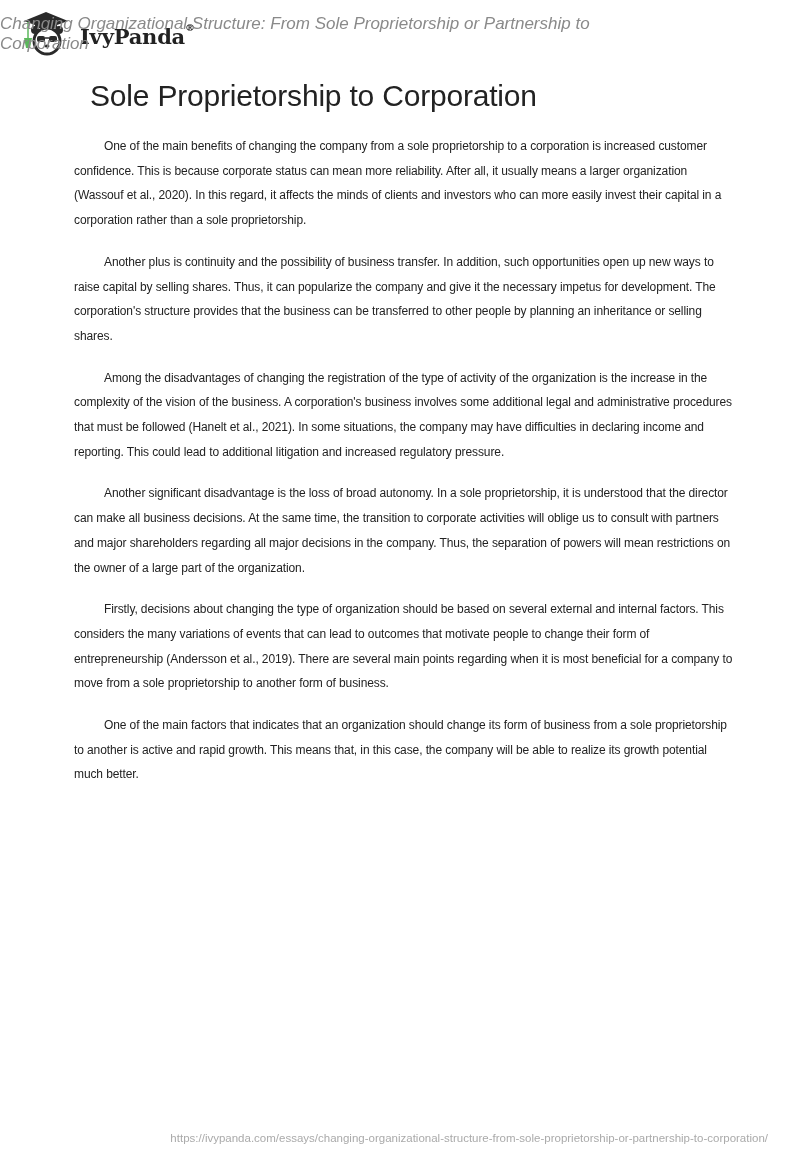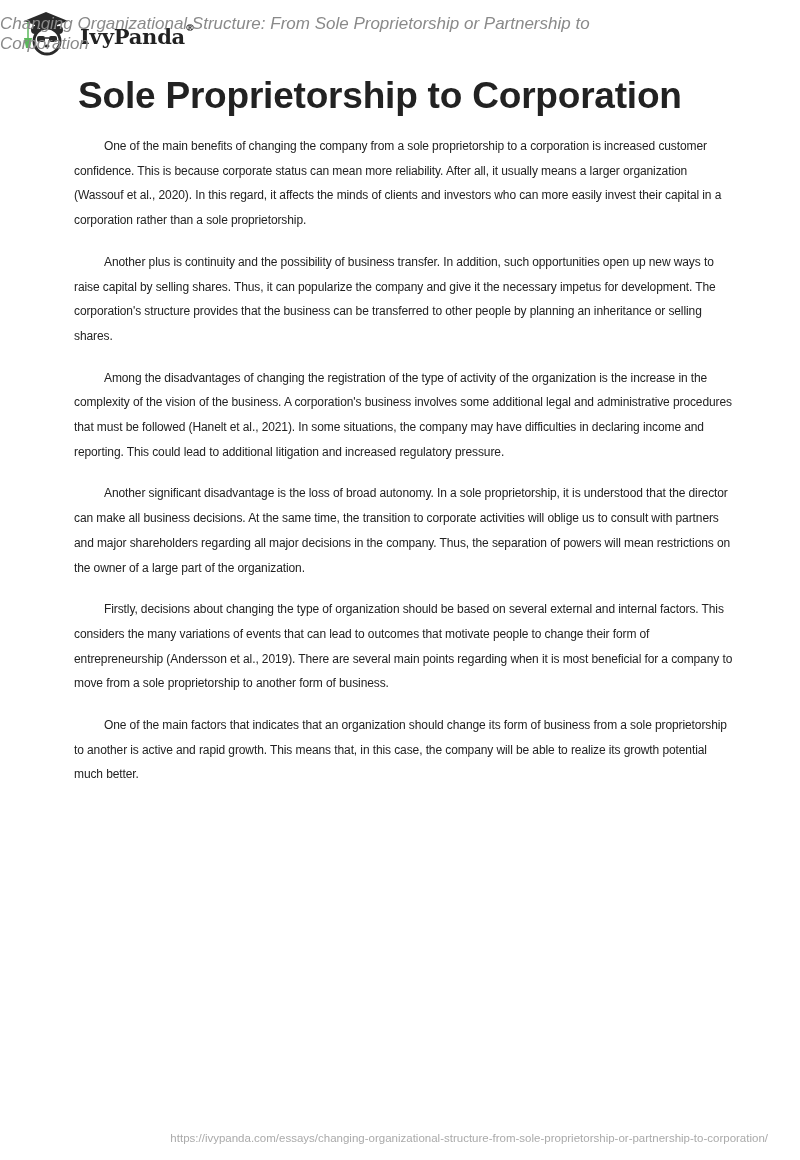--- a/index.html
+++ b/index.html
@@ -5,21 +5,21 @@
   html, body { margin: 0; padding: 0; background: #ffffff; }
   body { width: 800px; height: 1160px; position: relative; overflow: hidden;
          font-family: "Liberation Sans", sans-serif; color: #222; }
   .header { position: absolute; left: 0; top: 0; width: 644px; height: 60px; }
   .logo { position: absolute; left: 18px; top: 8px; display: flex; align-items: center; }
   .logo svg { width: 56px; height: 48px; }
   .logo-text { font-family: "DejaVu Serif", serif; font-weight: bold; font-size: 21px; color: #222; margin-left: 6px; margin-top: 8px; letter-spacing: -0.2px; }
   .logo-text sup { font-size: 10px; vertical-align: top; position: relative; top: -2px; }
   .page-title { position: absolute; right: 30px; top: 14px; font-size: 17px; color: #8a8a8a; font-style: italic; }
   .content { position: absolute; left: 74px; top: 70px; width: 660px; }
-  h2 { font-size: 37px; font-weight: bold; color: #222; margin: 4px; line-height: 44px; letter-spacing: -0.2px; }
+  h2 { font-size: 30px; font-weight: normal; color: #222; margin: 16px; line-height: 44px; letter-spacing: -0.2px; }
   p { font-size: 12px; line-height: 24.7px; margin: 0; text-indent: 30px; color: #222; letter-spacing: -0.1px; }
   .h1 { margin-top: 4px; margin-bottom: 16px; }
   .p-gap { margin-bottom: 17px; }
   .h2 { margin-top: 0px; margin-bottom: 18px; }
   .footer-url { position: absolute; right: 32px; top: 1132px; font-size: 11.5px; color: #aaa; }
 </style>
 </head>
 <body>
 
 <div class="header">

